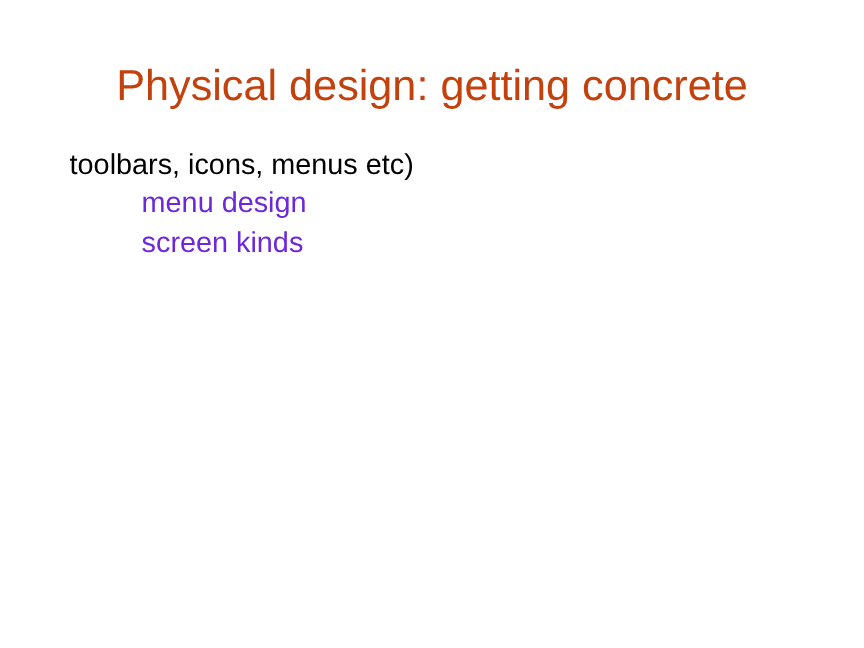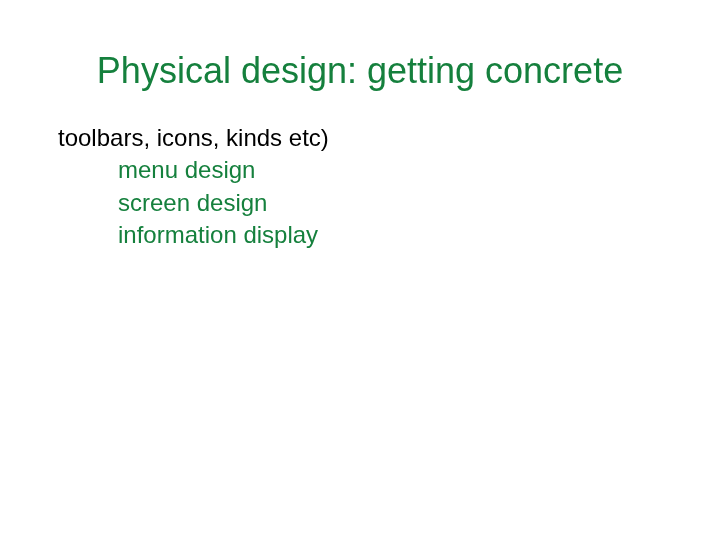--- a/index.html
+++ b/index.html
@@ -13,44 +13,43 @@
       background: #ffffff;
       font-family: Verdana, Geneva, sans-serif;
       overflow: hidden;
     }
     .slide {
       padding: 50px 50px 0 50px;
     }
     .title {
       font-family: "Comic Sans MS", cursive, sans-serif;
       font-size: 36px;
-      color: #15803d;
+      color: #c2410c;
       text-align: center;
       margin-bottom: 30px;
       font-weight: normal;
     }
     .content {
       padding-left: 8px;
     }
     .bullet-line {
       font-size: 24px;
       color: #000000;
       line-height: 1.35;
     }
     .sub-item {
       font-size: 24px;
-      color: #15803d;
+      color: #6d28d9;
       line-height: 1.35;
       padding-left: 60px;
     }
   </style>
 </head>
 <body>
 
 <div class="slide">
   <h1 class="title">Physical design: getting concrete</h1>
   <div class="content">
-    <div class="bullet-line">toolbars, icons, kinds etc)</div>
+    <div class="bullet-line">toolbars, icons, menus etc)</div>
     <div class="sub-item">menu design</div>
-    <div class="sub-item">screen design</div>
-    <div class="sub-item">information display</div>
+    <div class="sub-item">screen kinds</div>
   </div>
 </div>
 
 </body></html>

